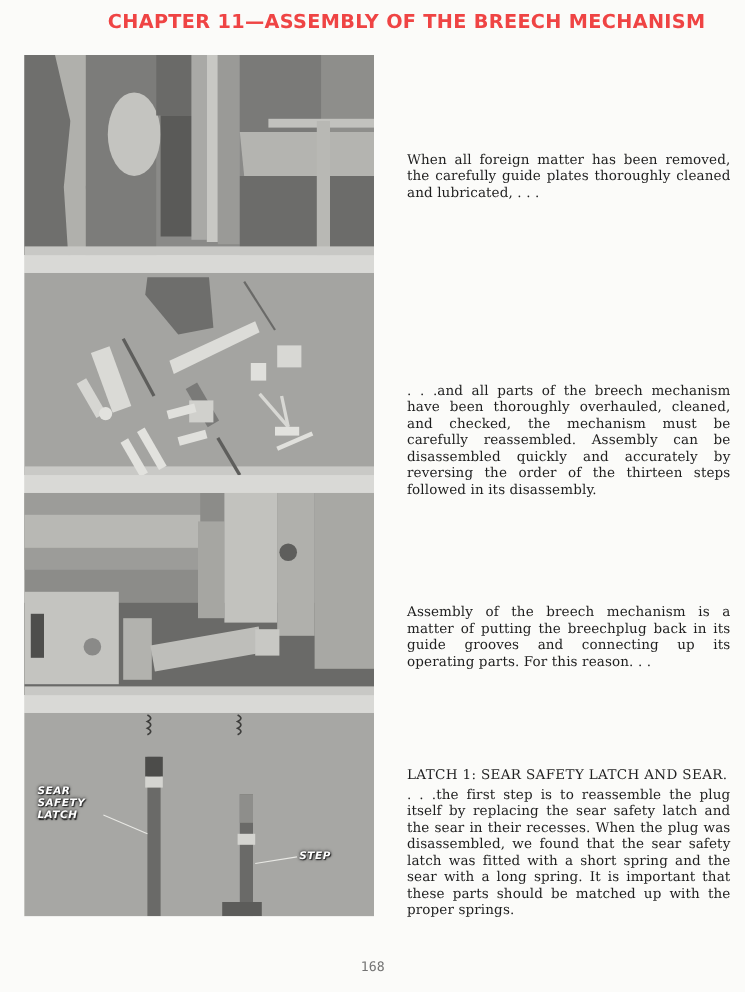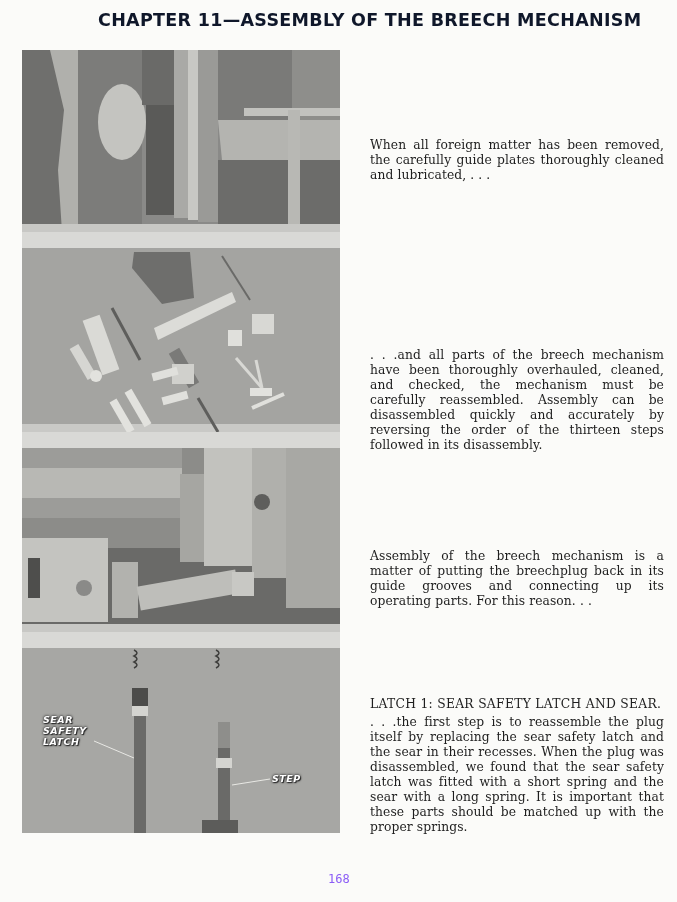--- a/index.html
+++ b/index.html
@@ -5,57 +5,57 @@
     html, body { margin: 0; padding: 0; }
     body {
       width: 677px; height: 902px; position: relative; overflow: hidden;
       background: #fbfbf9;
       font-family: "DejaVu Serif", serif;
       color: #1e1e1e;
     }
     .title {
       position: absolute; left: 98px; top: 10px; width: 490px;
       font-family: "DejaVu Sans", sans-serif; font-weight: bold;
-      font-size: 17.5px; letter-spacing: 0.3px; color: #0f172a;
+      font-size: 17.5px; letter-spacing: 0.3px; color: #ef4444;
       white-space: nowrap;
     }
     .photo-column {
       position: absolute; left: 22px; top: 50px; width: 318px; height: 783px;
       background: #d9d9d6;
     }
     .photo {
       position: absolute; left: 0; width: 318px; overflow: hidden;
     }
     .photo svg { display: block; }
     .p1 { top: 0; height: 182px; }
     .p2 { top: 198px; height: 184px; }
     .p3 { top: 398px; height: 184px; }
     .p4 { top: 598px; height: 185px; }
     .label {
       position: absolute; font-family: "DejaVu Sans", sans-serif;
       font-style: italic; font-weight: bold; font-size: 9.5px; line-height: 11px;
       color: #ffffff; letter-spacing: 0.5px;
       text-shadow: 0 0 2px #333, 0 0 3px #333, 1px 1px 1px #222;
     }
-    .lbl-latch { left: 43px; top: 714px; width: 50px; }
+    .lbl-latch { left: 34px; top: 714px; width: 50px; }
     .lbl-sear { left: 272px; top: 773px; }
     .para {
       position: absolute; left: 370px; width: 294px;
       font-size: 12.3px; line-height: 15px; text-align: justify;
       letter-spacing: 0.1px;
     }
     .para1 { top: 126px; }
     .para2 { top: 336px; }
     .para3 { top: 537px; }
     .step-heading { position: absolute; left: 370px; top: 697px; width: 294px;
       font-size: 12.3px; letter-spacing: 0.3px; white-space: nowrap; }
     .para4 { top: 703px; }
     .page-number {
       position: absolute; left: 328px; top: 872px;
-      font-family: "DejaVu Sans Mono", monospace; font-size: 12px; color: #8b5cf6;
+      font-family: "DejaVu Sans Mono", monospace; font-size: 12px; color: #737373;
     }
   </style>
 </head>
 <body>
 
 <div class="title">CHAPTER 11—ASSEMBLY OF THE BREECH MECHANISM</div>
 
 <div class="photo-column">
 
   <div class="photo p1">

